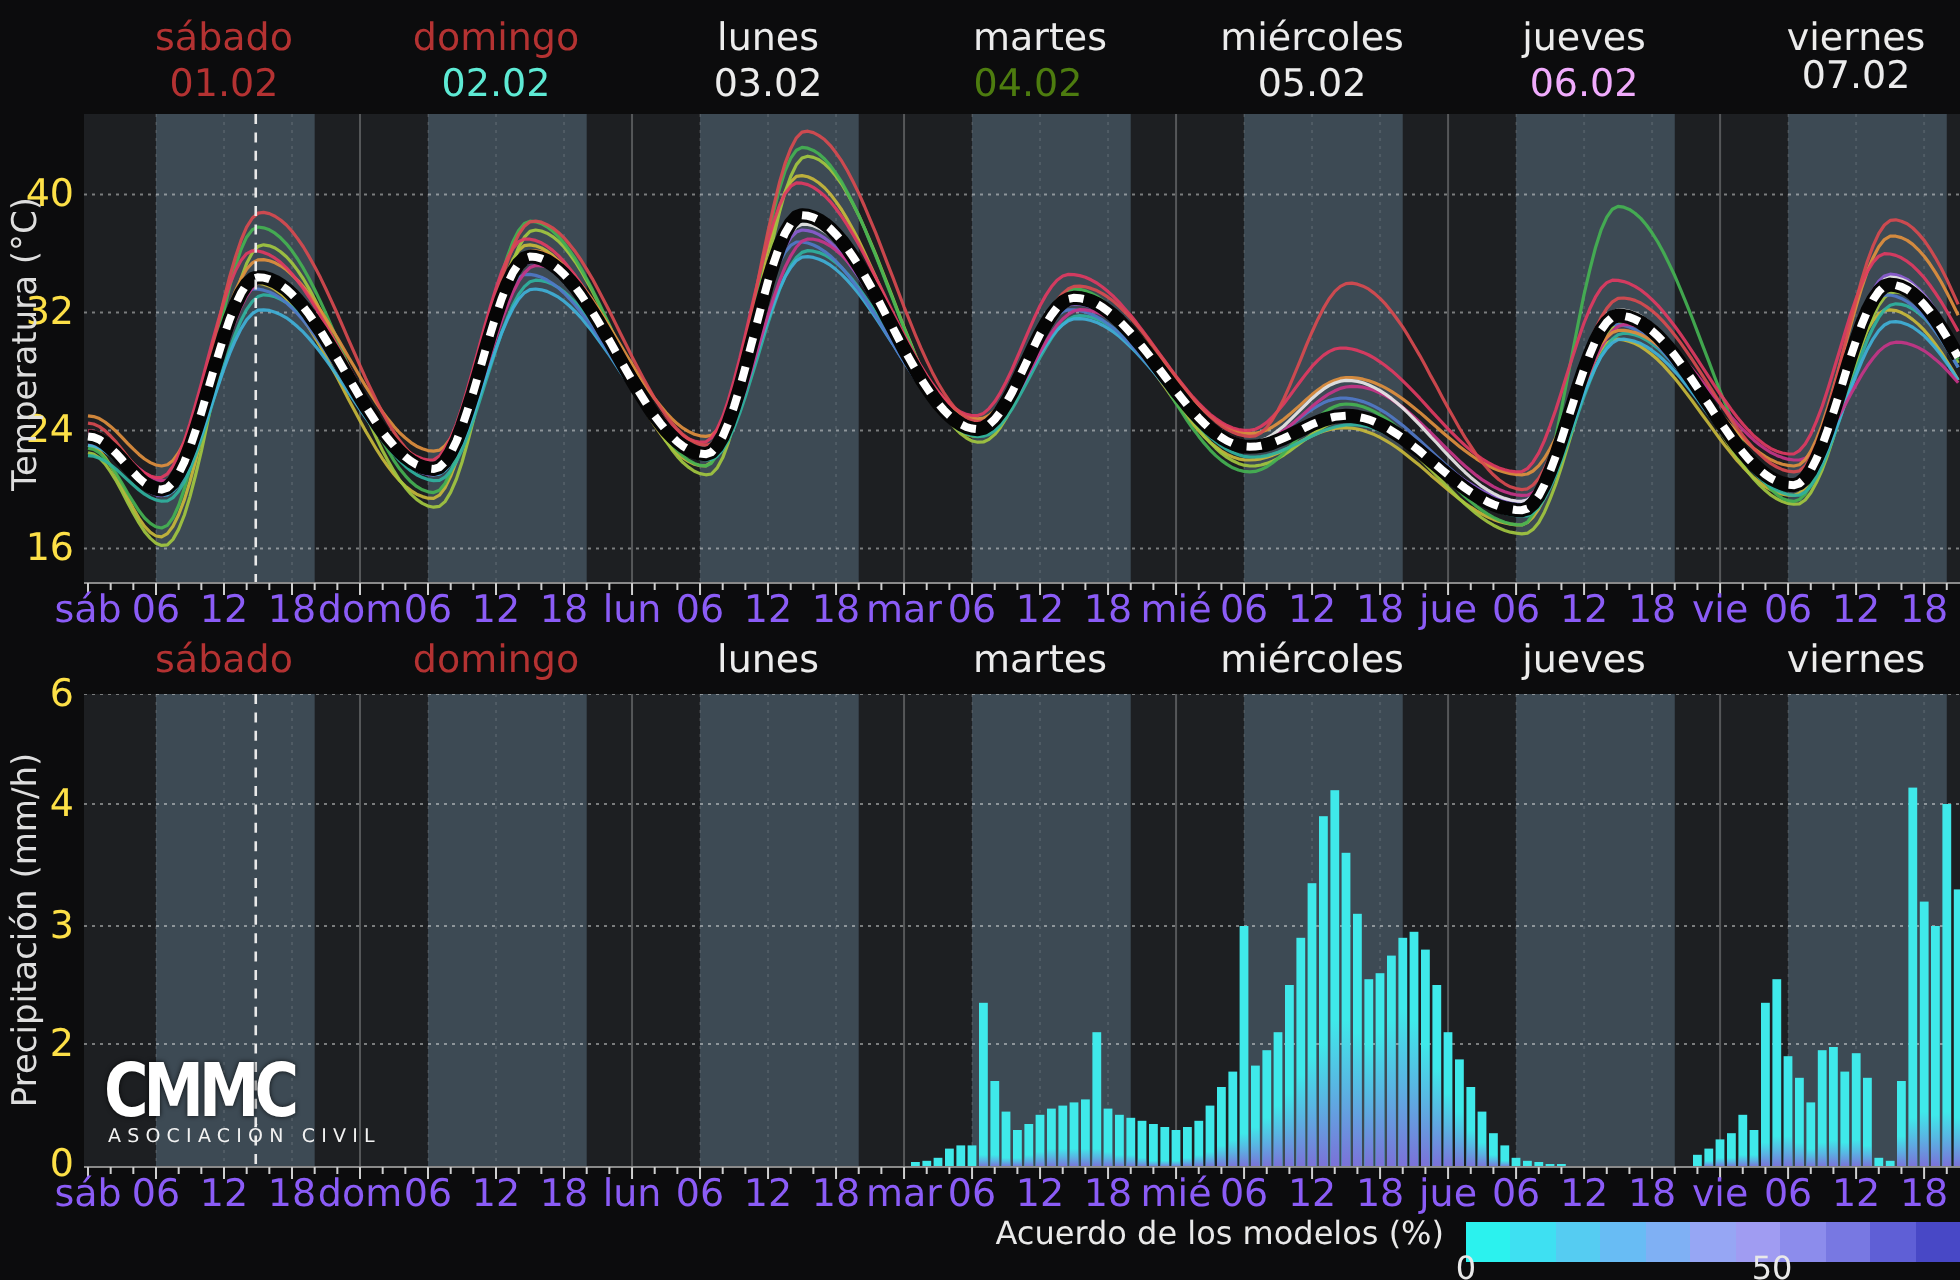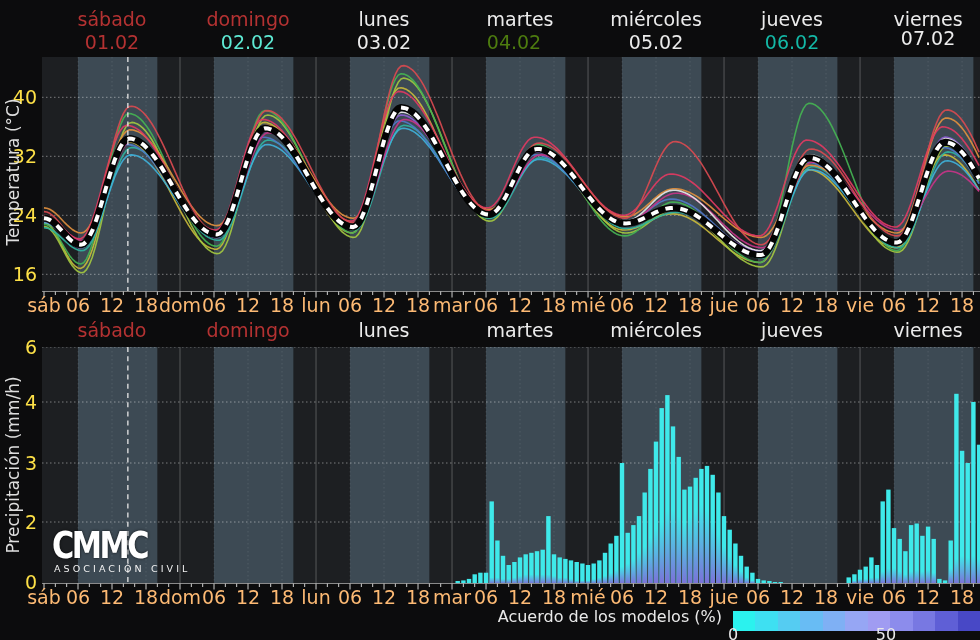--- a/index.html
+++ b/index.html
@@ -2,21 +2,21 @@
 <html><head>
 <meta charset="utf-8">
 <style>
   html,body{margin:0;padding:0;background:#000;}
   .screen{position:relative;width:980px;height:640px;overflow:hidden;
           background:#0c0c0d;font-family:"DejaVu Sans",sans-serif;color:#e8e8e8;}
   .screen *{box-sizing:border-box;}
   #charts{position:absolute;left:0;top:0;}
   .overlay{position:absolute;left:0;top:0;width:980px;height:640px;pointer-events:none;}
   .lbl{position:absolute;transform:translate(-50%,-50%);white-space:nowrap;}
-  .tick{font-size:19px;color:#fdba74;}
+  .tick{font-size:19px;color:#8b5cf6;}
   .dayname{font-size:19px;}
   .daydate{font-size:19px;}
   .ylab{font-size:19px;color:#fde047;transform:translate(-100%,-50%);text-align:right;}
   .axis-title{position:absolute;font-size:17px;color:#dedede;white-space:nowrap;
               transform:translate(-50%,-50%) rotate(-90deg);}
   #legend-label{position:absolute;right:258px;top:607px;font-size:16px;color:#e9e9e9;white-space:nowrap;}
   #colorbar{position:absolute;left:733px;top:611px;width:247px;height:20px;display:flex;overflow:hidden;}
   #colorbar .seg{flex:1 0 auto;height:100%;}
   #colorbar-ticks .lbl{font-size:16px;color:#e9e9e9;}
   #logo{position:absolute;left:52px;top:524px;width:180px;height:60px;}
@@ -474,21 +474,21 @@
       <div class="lbl daydate" style="left: 112.004px; top: 42px; color: rgb(180, 50, 50);">01.02</div>
       <div class="lbl dayname" style="left: 248.012px; top: 19px; color: rgb(180, 50, 50);">domingo</div>
       <div class="lbl daydate" style="left: 248.012px; top: 42px; color: #5eead4;">02.02</div>
       <div class="lbl dayname" style="left: 384.02px; top: 19px; color: rgb(236, 236, 236);">lunes</div>
       <div class="lbl daydate" style="left: 384.02px; top: 42px; color: rgb(236, 236, 236);">03.02</div>
       <div class="lbl dayname" style="left: 520.028px; top: 19px; color: rgb(236, 236, 236);">martes</div>
       <div class="lbl daydate" style="left: 514px; top: 42px; color: #4d7c0f; text-align: right;">04.02</div>
       <div class="lbl dayname" style="left: 656.036px; top: 19px; color: rgb(236, 236, 236);">miércoles</div>
       <div class="lbl daydate" style="left: 656.036px; top: 42px; color: rgb(236, 236, 236);">05.02</div>
       <div class="lbl dayname" style="left: 792.044px; top: 19px; color: rgb(236, 236, 236);">jueves</div>
-      <div class="lbl daydate" style="left: 792.044px; top: 42px; color: #14b8a6;">06.02</div>
+      <div class="lbl daydate" style="left: 792.044px; top: 42px; color: #f0abfc;">06.02</div>
       <div class="lbl dayname" style="left: 928.052px; top: 19px; color: rgb(236, 236, 236);">viernes</div>
       <div class="lbl daydate" style="left: 928.052px; top: 38px; color: rgb(236, 236, 236);">07.02</div>
     </div>
   <div class="overlay" id="xlabels-top">
       <div class="lbl tick" style="left: 44px; top: 305px;">sáb</div>
       <div class="lbl tick" style="left: 78.002px; top: 305px;">06</div>
       <div class="lbl tick" style="left: 112.004px; top: 305px;">12</div>
       <div class="lbl tick" style="left: 146.006px; top: 305px;">18</div>
       <div class="lbl tick" style="left: 180.008px; top: 305px;">dom</div>
       <div class="lbl tick" style="left: 214.01px; top: 305px;">06</div>

